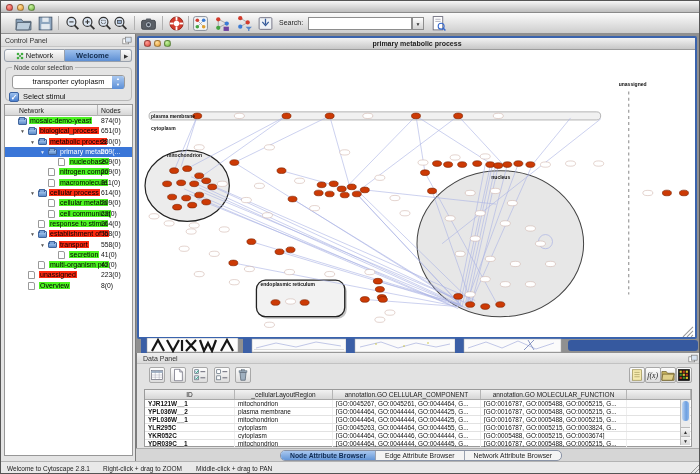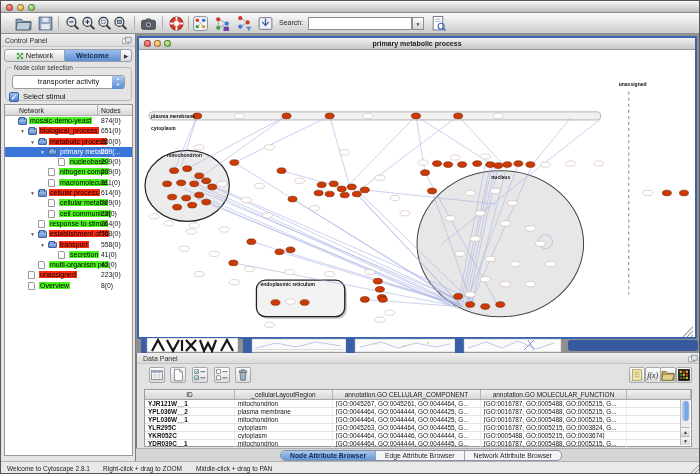--- a/index.html
+++ b/index.html
@@ -225,21 +225,21 @@
         <span>Network</span>
       </div>
       <div class="cp-tab mosaic">
         <span>Welcome</span>
       </div>
       <div class="cp-tab-arrow">▶</div>
     </div>
     <div class="groupbox">
       <span class="gb-label">Node color selection</span>
       <div class="combo">
-        <span>transporter activity</span>
+        <span>transporter cytoplasm</span>
         <div class="combo-btn">▲<br>▼</div>
       </div>
     </div>
     <div class="chk-row">
       <div class="chk">✓</div>
       <span class="chk-label">Select stimul</span>
     </div>
     <div class="tree">
       <div class="tree-head">
         <span class="c1">Network</span>

